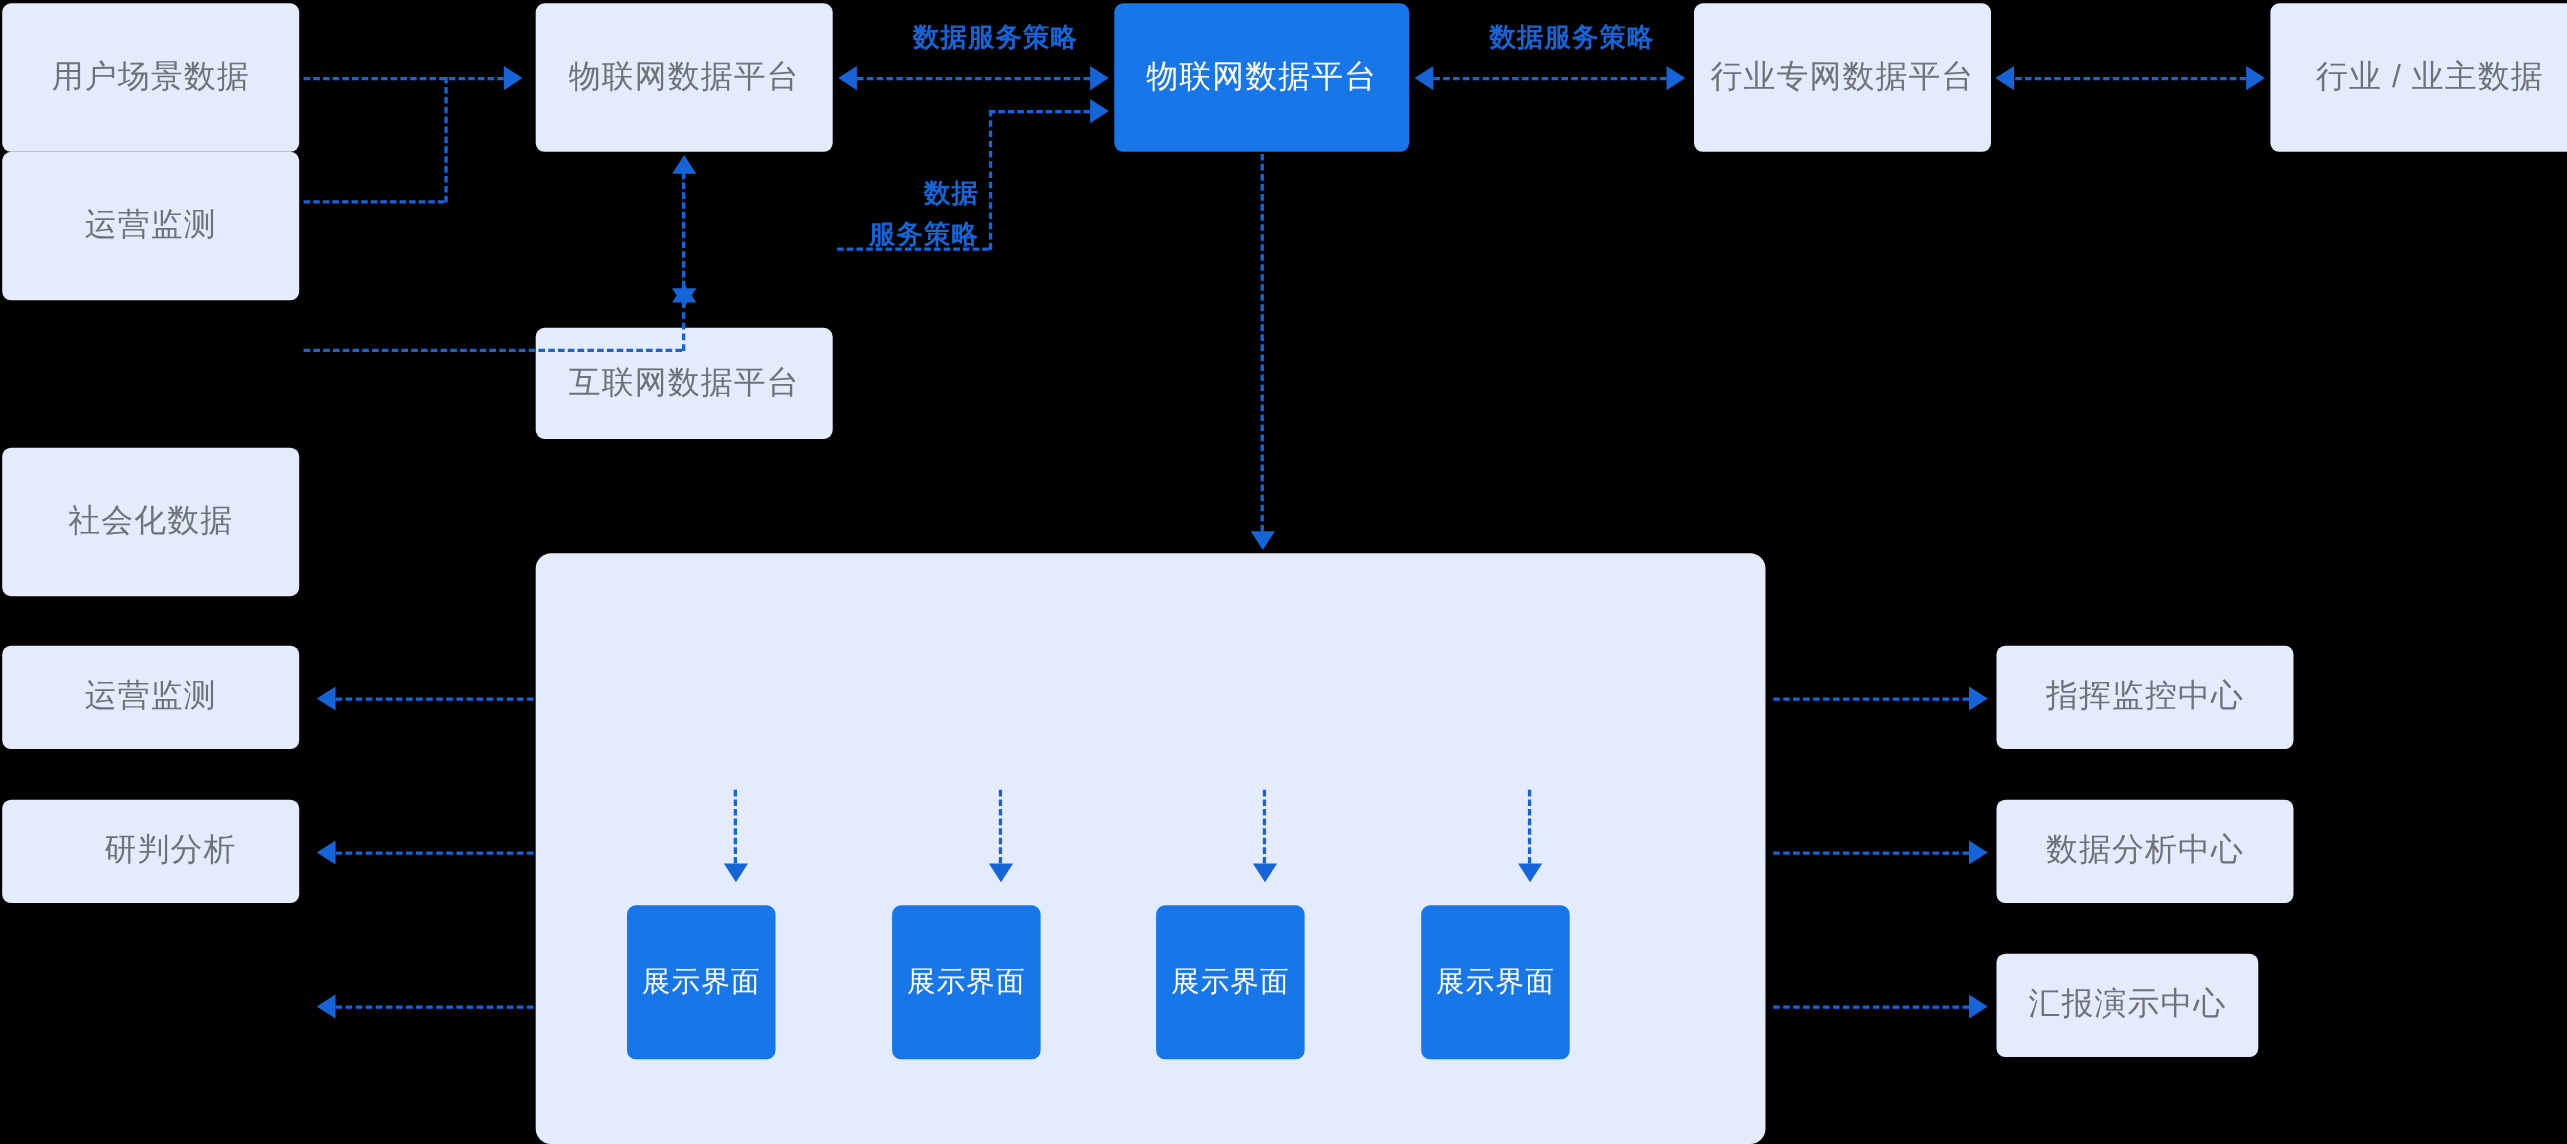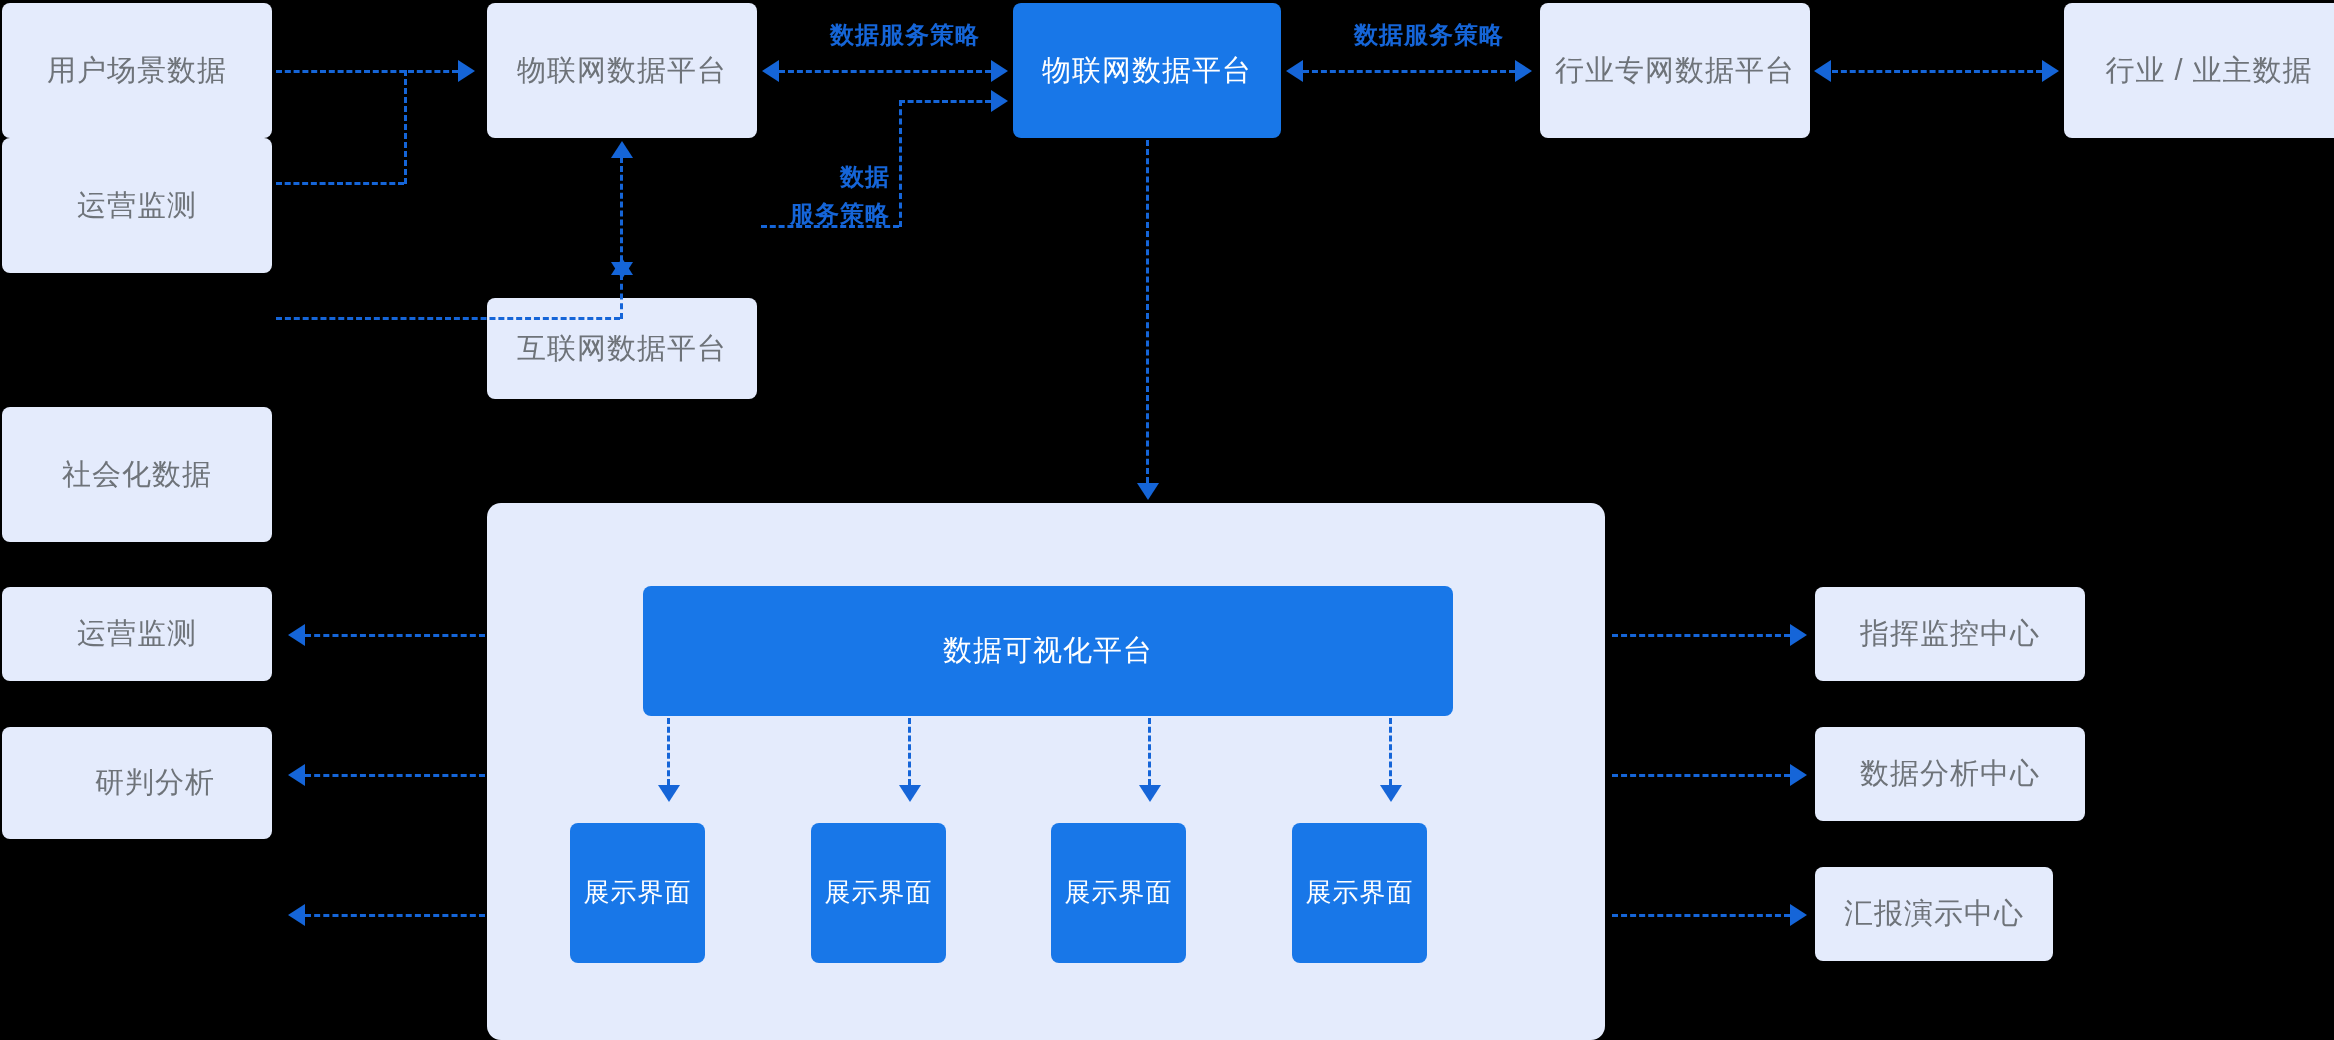--- a/index.html
+++ b/index.html
@@ -42,21 +42,21 @@
   </div>
 
   <div class="node light" style="left:2px;top:407px;width:270px;height:135px;">
     <span>社会化数据</span>
   </div>
 
   <div class="node light" style="left:2px;top:587px;width:270px;height:94px;">
     <span>运营监测</span>
   </div>
 
-  <div class="node light" style="left:2px;top:727px;width:270px;height:112px;padding-left:36px;">
+  <div class="node light" style="left:2px;top:727px;width:270px;height:94px;padding-left:36px;">
     <span>研判分析</span>
   </div>
 
 
   <div class="node light" style="left:487px;top:3px;width:270px;height:135px;">
     <span>物联网数据平台</span>
   </div>
 
   <div class="node light" style="left:487px;top:298px;width:270px;height:101px;">
     <span>互联网数据平台</span>
@@ -81,23 +81,20 @@
   <div class="node light" style="left:1815px;top:727px;width:270px;height:94px;">
     <span>数据分析中心</span>
   </div>
 
   <div class="node light" style="left:1815px;top:867px;width:238px;height:94px;">
     <span>汇报演示中心</span>
   </div>
 
   <div class="panel" style="left:487px;top:503px;width:1118px;height:537px;"></div>
 
-  <div class="node solid" style="left:643px;top:586px;width:810px;height:130px;">
-    <span>数据可视化平台</span>
-  </div>
 
   <div class="node solid small" style="left:570px;top:823px;width:135px;height:140px;">
     <span>展示界面</span>
   </div>
   <div class="node solid small" style="left:811px;top:823px;width:135px;height:140px;">
     <span>展示界面</span>
   </div>
   <div class="node solid small" style="left:1051px;top:823px;width:135px;height:140px;">
     <span>展示界面</span>
   </div>

